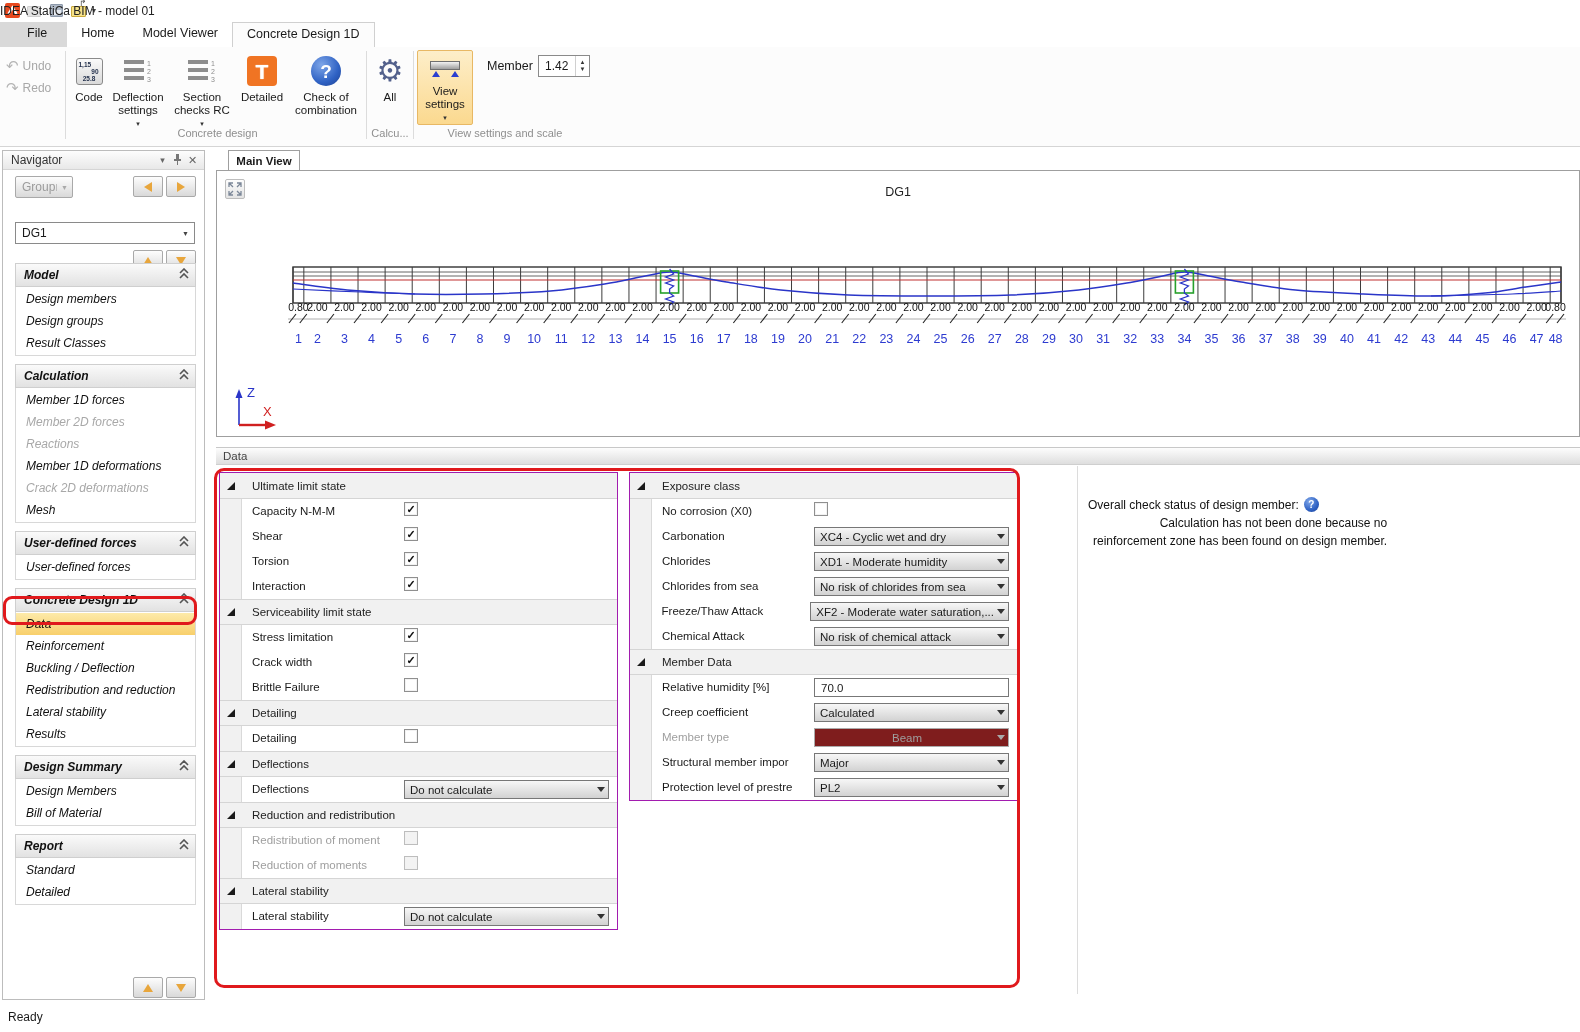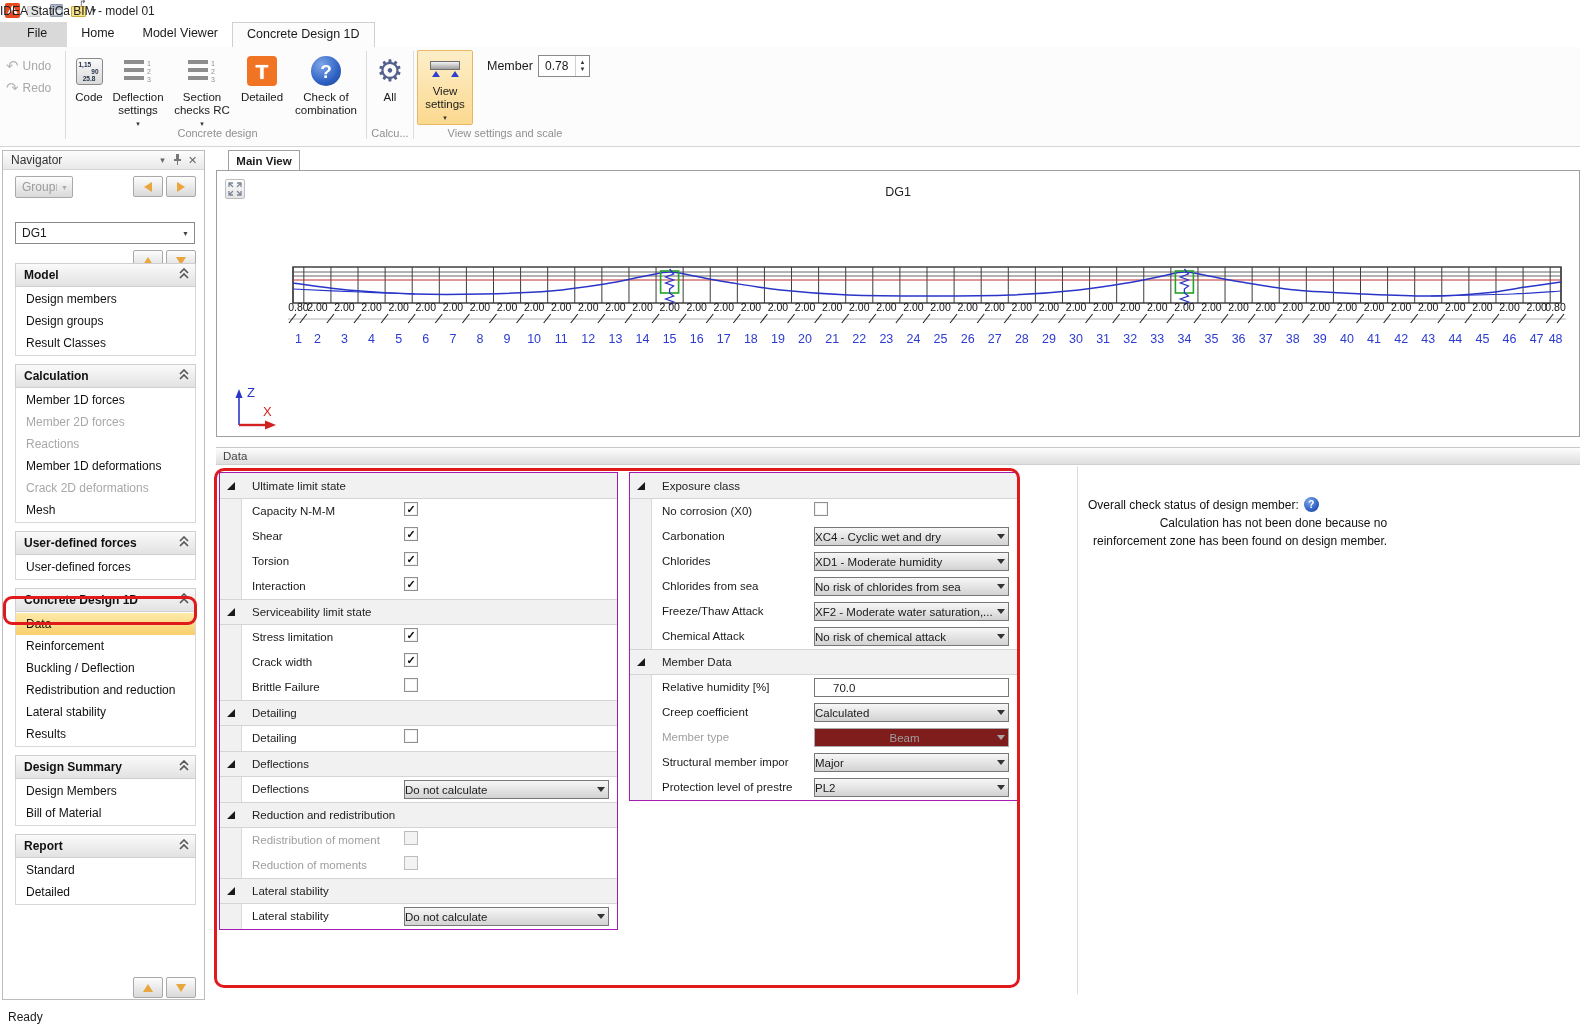--- a/index.html
+++ b/index.html
@@ -72,21 +72,21 @@
   .arrowbtn{position:absolute;width:30px;height:21px;display:flex;align-items:center;justify-content:center;}
   .tri{width:0;height:0;}
   .tri.left{border-top:5px solid transparent;border-bottom:5px solid transparent;border-right:8px solid #e8a63c;}
   .tri.right{border-top:5px solid transparent;border-bottom:5px solid transparent;border-left:8px solid #e8a63c;}
   .tri.up{border-left:5px solid transparent;border-right:5px solid transparent;border-bottom:8px solid #e8a63c;}
   .tri.down{border-left:5px solid transparent;border-right:5px solid transparent;border-top:8px solid #e8a63c;}
   .combo{position:absolute;left:12px;top:52px;width:180px;height:22px;border:1px solid #8a8a8a;background:#fff;display:flex;align-items:center;}
   .combo .t{flex:1;padding-left:6px;font-size:12px;}
   .combo .c{width:17px;text-align:center;font-size:7px;color:#444;}
   #nav-sections{position:absolute;left:12px;top:112px;width:181px;}
-  .nav-sec{margin-bottom:8px;}
+  .nav-sec{margin-bottom:8px;font-style:italic;}
   .nav-sec-h{height:24px;background:linear-gradient(#fafafa,#e2e2e2);border:1px solid #cfcfcf;display:flex;align-items:center;padding:0 6px 0 8px;font-weight:bold;font-size:12px;color:#111;}
   .nav-sec-h .sp{flex:1;}
   .chev2{width:10px;height:12px;}
   .nav-items{border:1px solid #d8d8d8;border-top:none;background:#fff;padding:1px 0;}
   .nav-item{height:22px;line-height:22px;padding-left:10px;font-size:12px;color:#111;position:relative;white-space:nowrap;}
   .nav-item.disabled{color:#a8a8a8;}
   .nav-item.selected{background:linear-gradient(#fdeaa9,#f8cf6b);}
   #nav-updown{position:absolute;left:0;top:826px;width:203px;height:24px;}
 
   
@@ -106,26 +106,26 @@
   .pg-hrow:first-child{border-top:none;}
   .pg-hrail{width:22px;display:flex;align-items:center;justify-content:center;}
   .pg-htitle{padding-left:10px;color:#222;}
   .tri-exp{width:0;height:0;border-left:8px solid transparent;border-bottom:8px solid #1a1a1a;}
   .pg-label{width:162px;padding:6px 2px 0 10px;white-space:nowrap;overflow:hidden;}
   .pg-label.disabled{color:#9f9f9f;}
   .pg-ctrl{flex:1;padding:3px 8px 0 0;}
   .cb{width:14px;height:14px;border:1px solid #8f8f8f;background:#fff;display:flex;align-items:center;justify-content:center;font-size:11px;font-weight:bold;color:#111;box-shadow:inset 0 0 0 1px #f2f2f2;}
   .cb.disabled{border-color:#bdbdbd;background:#f3f3f3;}
   .dd{height:19px;border:1px solid #777;background:linear-gradient(#f7f7f7,#d2d2d2);display:flex;align-items:center;font-size:11.5px;}
-  .dd .t{flex:1;white-space:nowrap;overflow:hidden;}
+  .dd .t{flex:1;padding-left:5px;white-space:nowrap;overflow:hidden;}
   .dd .c{width:14px;display:flex;justify-content:center;}
   .dd .c i{width:0;height:0;border-left:4px solid transparent;border-right:4px solid transparent;border-top:5px solid #333;}
   .dd.disabled{background:#7f1d1d;color:#9f9f9f;border-color:#ababab;text-align:center;}
   .dd.disabled .c i{border-top-color:#a9a9a9;}
-  .tf{height:19px;border:1px solid #777;background:#fff;padding:3px 0 0 18px;font-size:11.5px;}
+  .tf{height:19px;border:1px solid #777;background:#fff;padding:3px 0 0 6px;font-size:11.5px;}
 
   
   .red-rect{position:absolute;border:3px solid #e0191c;border-radius:10px;pointer-events:none;z-index:20;}
 
   
   #overall-status{position:absolute;left:1088px;top:497px;font-size:12px;color:#111;text-align:right;}
   #overall-status .h{display:flex;align-items:center;gap:5px;}
   .q-ic-sm{width:15px;height:15px;border-radius:50%;background:radial-gradient(circle at 35% 30%,#7ea6e8,#2f62c4 60%,#1c3f8f);color:#fff;font-size:10px;font-weight:bold;display:flex;align-items:center;justify-content:center;}
   #overall-status .l{margin:4px 0 0 5px;}
   .vsep-data{position:absolute;left:1077px;top:466px;width:1px;height:528px;background:#dcdcdc;}
@@ -255,21 +255,21 @@
         <span class="sup" style="left:4px"></span>
         <span class="sup" style="left:23px"></span>
       </span>
         </span>
       <span style="width:52px">View settings</span>
         <span class="caret-sm">▾</span>
     </div>
 
     <div class="member-lbl">Member</div>
     <div class="spinbox">
-      <span class="val">0.78</span>
+      <span class="val">1.42</span>
       <span class="arr">▲<br>▼</span>
     </div>
 
     <div class="grp-label" style="left:70px;width:295px">Concrete design</div>
     <div class="grp-label" style="left:368px;width:44px">Calcu...</div>
     <div class="grp-label" style="left:415px;width:180px">View settings and scale</div>
   </div>
 
   <div id="navigator">
     <div class="nav-head">

